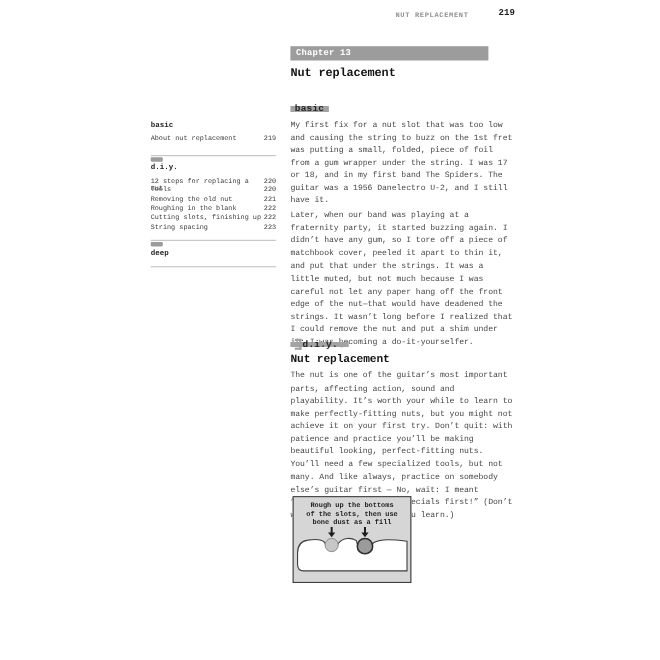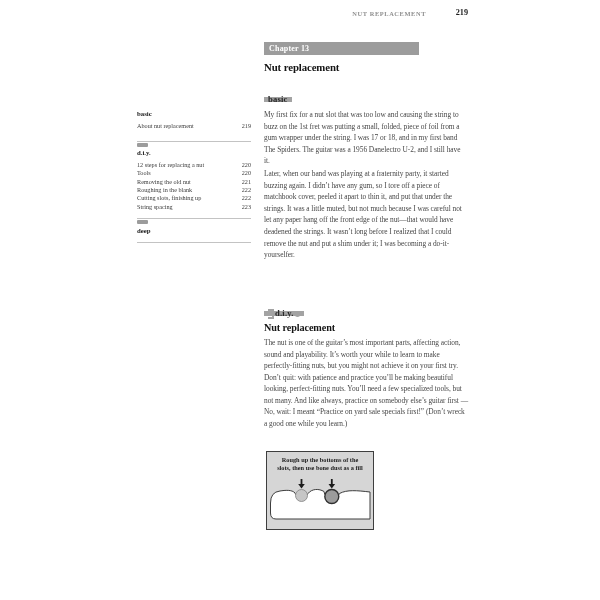--- a/index.html
+++ b/index.html
@@ -1,32 +1,32 @@
 <!DOCTYPE html>
 <html><head>
 <meta charset="utf-8">
 <style>
   html,body{margin:0;padding:0;background:#ffffff;}
   .page{
     position:relative;width:600px;height:600px;background:#ffffff;
-    font-family:Liberation Serif, serif;color:#474747;
+    font-family:Liberation Mono, monospace;color:#474747;
     overflow:hidden;
   }
   
   .running-title{
     position:absolute;top:10px;left:265px;width:161px;text-align:right;
     font-size:6.4px;letter-spacing:0.6px;color:#8f8f8f;font-weight:600;
   }
   .page-num{
     position:absolute;top:8px;left:434px;width:34px;text-align:right;
     font-size:8.2px;font-weight:bold;color:#1c1c1c;
   }
   
   .chapter-banner{
-    position:absolute;left:264px;top:42px;width:155px;height:13px;
+    position:absolute;left:264px;top:42px;width:180px;height:13px;
     background:#9c9c9c;color:#ffffff;font-size:8px;font-weight:bold;
     line-height:13px;padding-left:5px;box-sizing:border-box;letter-spacing:0.2px;
   }
   .chapter-title{
     position:absolute;left:264px;top:61px;font-size:10.8px;font-weight:bold;color:#141414;
     letter-spacing:-0.1px;
   }
   
   .sidebar{position:absolute;left:137px;top:0;width:114px;}
   .sb-label{position:absolute;left:0;font-size:6.8px;font-weight:bold;color:#222;}

